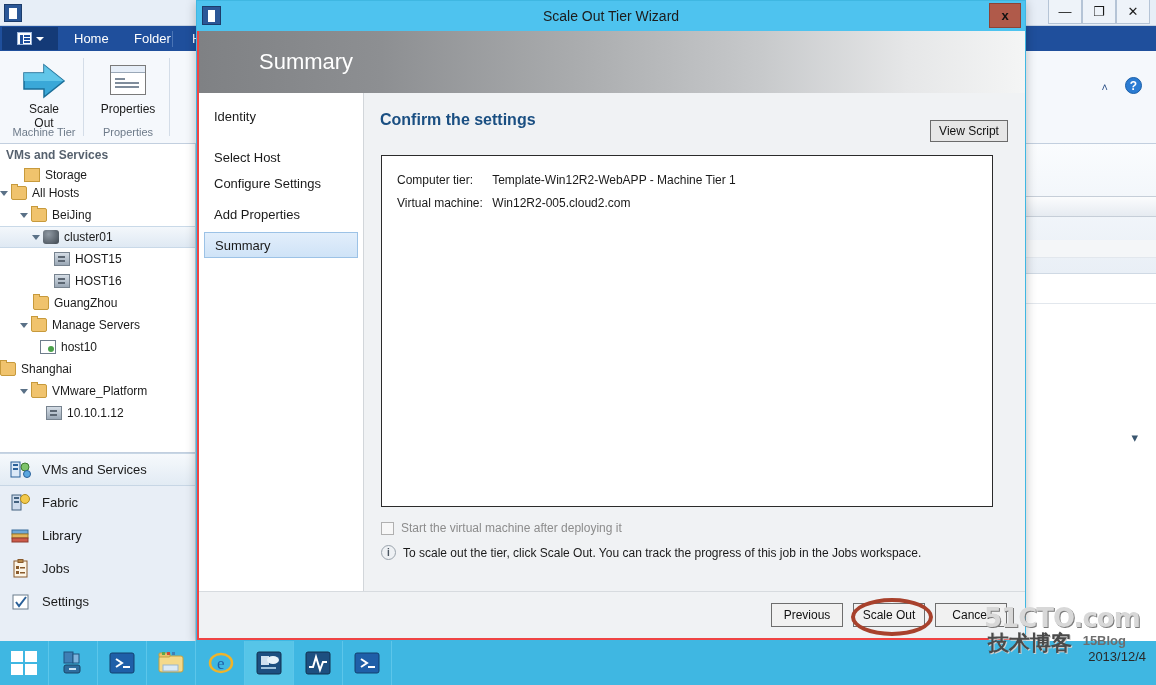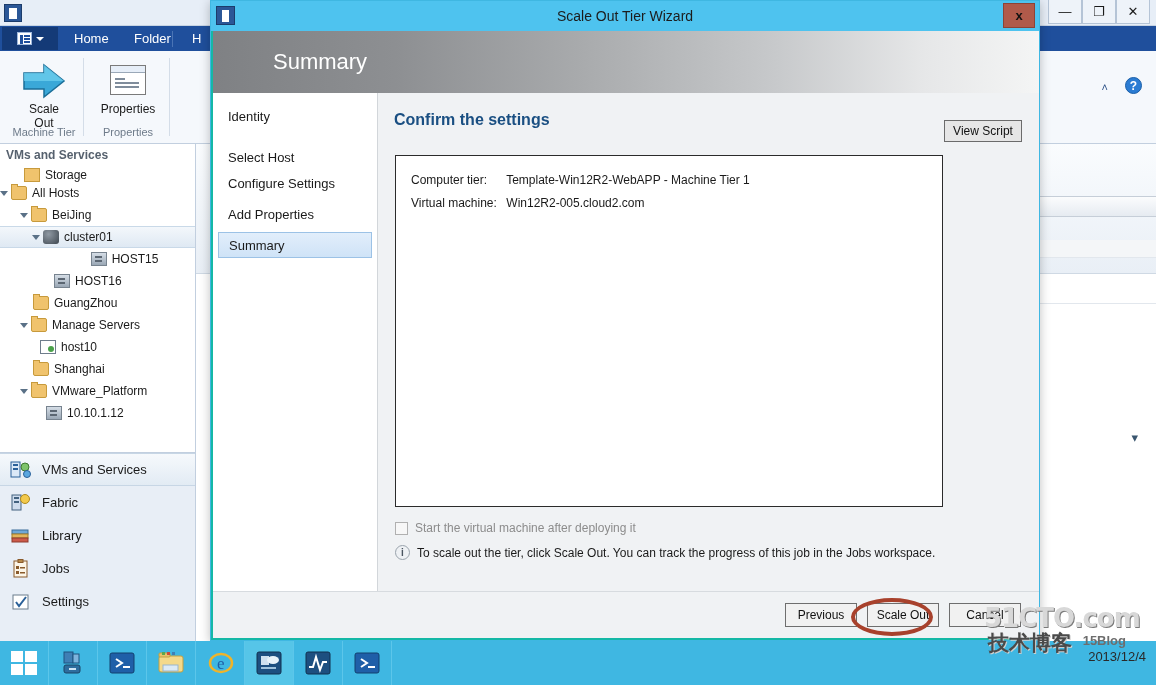--- a/index.html
+++ b/index.html
@@ -456,23 +456,23 @@
   .rp-chev {
     position: absolute;
     right: 18px; top: 430px;
     font-size: 13px;
     color: #3a566f;
   }
 
   
   #wizard {
     position: absolute;
-    left: 210px; top: 0px;
+    left: 196px; top: 0px;
     width: 830px; height: 641px;
-    background: #14b8a6;
+    background: #ef4444;
     border: 1px solid #3fb7e2;
     box-sizing: border-box;
     box-shadow: 0 2px 10px rgba(0,0,0,0.25);
   }
   .wz-titlebar {
     position: absolute;
     left: 0; top: 0;
     width: 100%; height: 30px;
     background: #4ec3ef;
     box-sizing: border-box;
@@ -573,21 +573,21 @@
     background: #e6e6e6;
     border: 1px solid #6b6b6b;
     box-sizing: border-box;
     font-size: 12px;
     color: #111;
     display: flex; align-items: center; justify-content: center;
   }
   .wz-content {
     position: absolute;
     left: 17px; top: 62px;
-    width: 548px; height: 352px;
+    width: 612px; height: 352px;
     background: #ffffff;
     border: 1px solid #2b2b2b;
     box-sizing: border-box;
   }
   .wz-kv {
     position: absolute;
     font-size: 12px;
     color: #1a1a1a;
     white-space: nowrap;
   }
@@ -841,21 +841,21 @@
         <span class="ico folder"></span>
         <span>BeiJing</span>
       </div>
 
       <div class="tree-row selected" style="padding-left:32px;">
         <span class="twisty open"></span>
         <span class="ico cluster"></span>
         <span>cluster01</span>
       </div>
 
-      <div class="tree-row" style="padding-left:54px;justify-content:center;">
+      <div class="tree-row" style="padding-left:54px;">
         <span class="ico host"></span>
         <span>HOST15</span>
       </div>
 
       <div class="tree-row" style="padding-left:54px;">
         <span class="ico host"></span>
         <span>HOST16</span>
       </div>
 
       <div class="tree-row" style="padding-left:33px;">
@@ -867,21 +867,21 @@
         <span class="twisty open"></span>
         <span class="ico folder"></span>
         <span>Manage Servers</span>
       </div>
 
       <div class="tree-row" style="padding-left:40px;">
         <span class="ico server10"></span>
         <span>host10</span>
       </div>
 
-      <div class="tree-row" style="padding-left:33px;">
+      <div class="tree-row" style="">
         <span class="ico folder"></span>
         <span>Shanghai</span>
       </div>
 
       <div class="tree-row" style="padding-left:20px;">
         <span class="twisty open"></span>
         <span class="ico folder"></span>
         <span>VMware_Platform</span>
       </div>
 

